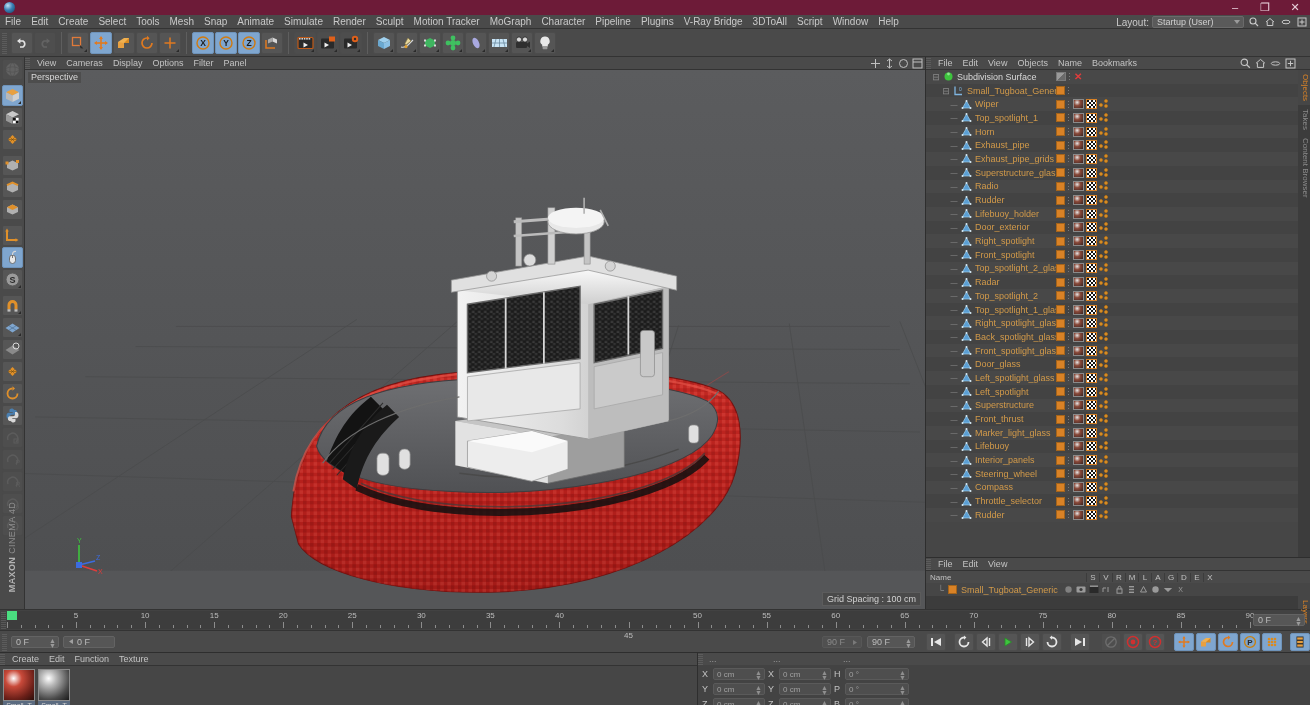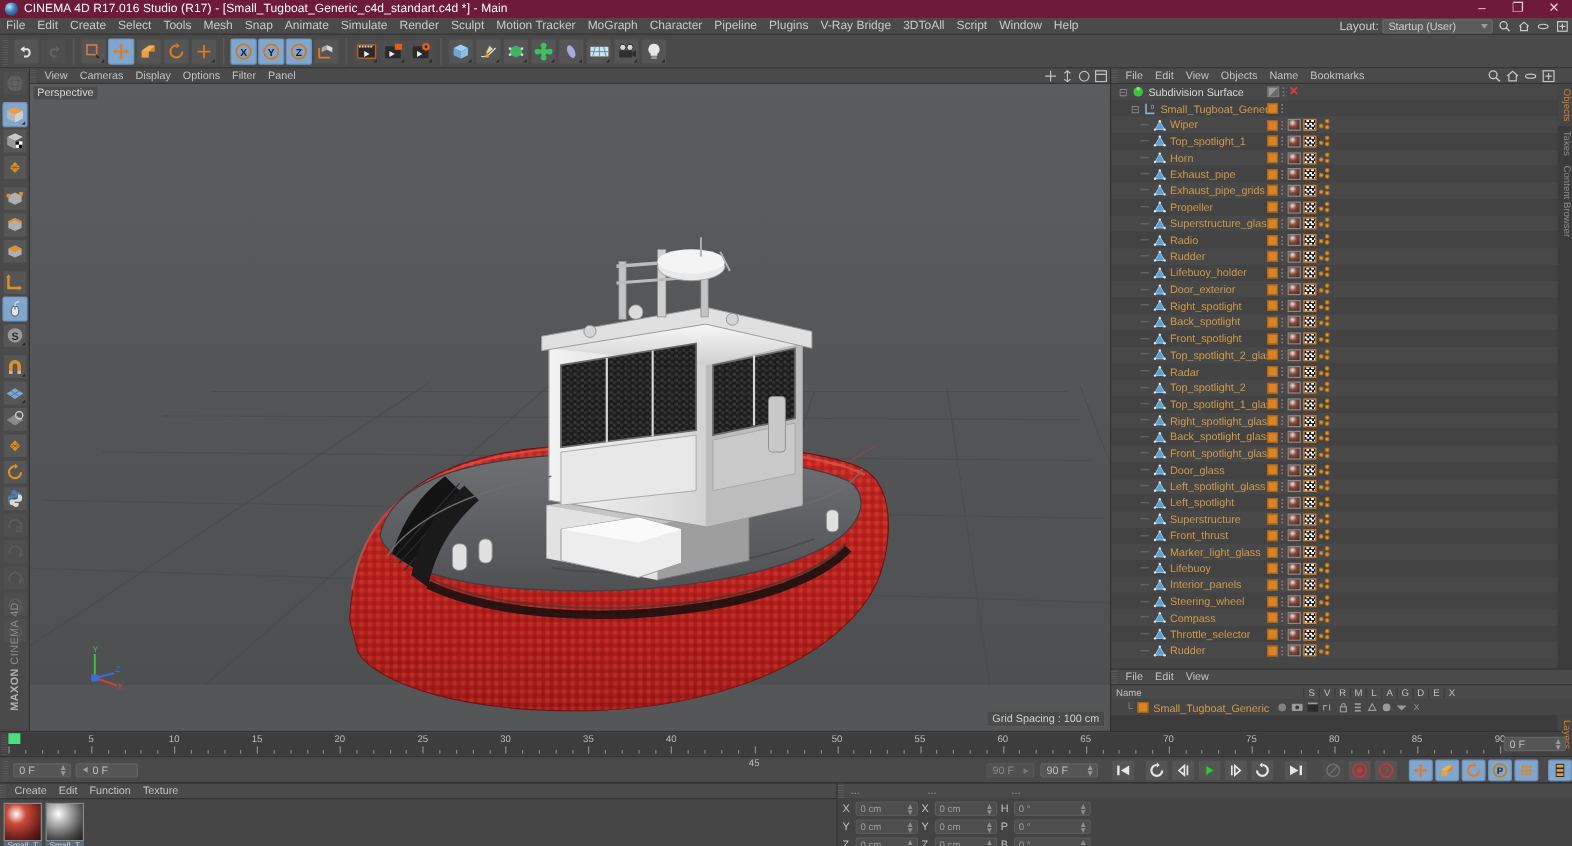--- a/index.html
+++ b/index.html
@@ -153,21 +153,20 @@
   .clab { width:8px; font-size:9px; color:#c2c2c2; }
   .cfield { width:52px; height:12px; background:#4e4e4e; border:1px solid #5a5a5a; border-radius:2px;
     font-size:8px; color:#a0a0a0; display:flex; align-items:center; padding-left:3px; position:relative; }
   .cfield .sp { position:absolute; right:2px; top:1px; font-size:7px; color:#8f8f8f; line-height:5px; }
 </style>
 </head>
 <body>
 
 <div id="titlebar">
   <div id="tb-icon"></div>
-  <div id="tb-title">CINEMA 4D R17.016 Studio (R17) - [Small_Tugboat_Generic_c4d_standart.c4d *] - Main</div>
   <div id="tb-btns">
     <div>–</div>
     <div>❐</div>
     <div>✕</div>
   </div>
 </div>
 
 <div id="menubar">
   <div id="menu-items" style="display:flex;align-items:center;">
       <div class="mi">File</div>
@@ -988,44 +987,20 @@
               <div style="width: 18px;"></div>
               <div class="otree" style="font-size: 7px;">—</div>
               <div class="oicon">
                 <svg width="11" height="11" viewBox="0 0 11 11">
                   <path d="M5.5 2 L9.5 9 H1.5 Z" fill="#5b9fd4" stroke="#9fd0ee" stroke-width=".7"></path>
                   <circle cx="5.5" cy="2" r="1" fill="#d8ecf8"></circle>
                   <circle cx="1.5" cy="9" r="1" fill="#d8ecf8"></circle>
                   <circle cx="9.5" cy="9" r="1" fill="#d8ecf8"></circle>
                 </svg>
               </div>
-              <div class="oname">Propeller</div>
-              <div class="otags" style="left: 130px;">
-                <div class="tagsq"></div>
-                <div class="dots"></div>
-                <div class="tagmat"></div>
-                <div class="tagchk"></div>
-                <div class="tagorb">
-                  <i style="left:5px;top:0"></i>
-                  <i style="left:0;top:4px"></i>
-                  <i style="left:5px;top:5px"></i>
-                </div>
-              </div>
-            </div>
-            <div class="orow">
-              <div style="width: 18px;"></div>
-              <div class="otree" style="font-size: 7px;">—</div>
-              <div class="oicon">
-                <svg width="11" height="11" viewBox="0 0 11 11">
-                  <path d="M5.5 2 L9.5 9 H1.5 Z" fill="#5b9fd4" stroke="#9fd0ee" stroke-width=".7"></path>
-                  <circle cx="5.5" cy="2" r="1" fill="#d8ecf8"></circle>
-                  <circle cx="1.5" cy="9" r="1" fill="#d8ecf8"></circle>
-                  <circle cx="9.5" cy="9" r="1" fill="#d8ecf8"></circle>
-                </svg>
-              </div>
               <div class="oname">Superstructure_glass</div>
               <div class="otags" style="left: 130px;">
                 <div class="tagsq"></div>
                 <div class="dots"></div>
                 <div class="tagmat"></div>
                 <div class="tagchk"></div>
                 <div class="tagorb">
                   <i style="left:5px;top:0"></i>
                   <i style="left:0;top:4px"></i>
                   <i style="left:5px;top:5px"></i>
@@ -1133,44 +1108,20 @@
               <div class="otree" style="font-size: 7px;">—</div>
               <div class="oicon">
                 <svg width="11" height="11" viewBox="0 0 11 11">
                   <path d="M5.5 2 L9.5 9 H1.5 Z" fill="#5b9fd4" stroke="#9fd0ee" stroke-width=".7"></path>
                   <circle cx="5.5" cy="2" r="1" fill="#d8ecf8"></circle>
                   <circle cx="1.5" cy="9" r="1" fill="#d8ecf8"></circle>
                   <circle cx="9.5" cy="9" r="1" fill="#d8ecf8"></circle>
                 </svg>
               </div>
               <div class="oname">Right_spotlight</div>
-              <div class="otags" style="left: 130px;">
-                <div class="tagsq"></div>
-                <div class="dots"></div>
-                <div class="tagmat"></div>
-                <div class="tagchk"></div>
-                <div class="tagorb">
-                  <i style="left:5px;top:0"></i>
-                  <i style="left:0;top:4px"></i>
-                  <i style="left:5px;top:5px"></i>
-                </div>
-              </div>
-            </div>
-            <div class="orow">
-              <div style="width: 18px;"></div>
-              <div class="otree" style="font-size: 7px;">—</div>
-              <div class="oicon">
-                <svg width="11" height="11" viewBox="0 0 11 11">
-                  <path d="M5.5 2 L9.5 9 H1.5 Z" fill="#5b9fd4" stroke="#9fd0ee" stroke-width=".7"></path>
-                  <circle cx="5.5" cy="2" r="1" fill="#d8ecf8"></circle>
-                  <circle cx="1.5" cy="9" r="1" fill="#d8ecf8"></circle>
-                  <circle cx="9.5" cy="9" r="1" fill="#d8ecf8"></circle>
-                </svg>
-              </div>
-              <div class="oname">Back_spotlight</div>
               <div class="otags" style="left: 130px;">
                 <div class="tagsq"></div>
                 <div class="dots"></div>
                 <div class="tagmat"></div>
                 <div class="tagchk"></div>
                 <div class="tagorb">
                   <i style="left:5px;top:0"></i>
                   <i style="left:0;top:4px"></i>
                   <i style="left:5px;top:5px"></i>
                 </div>

